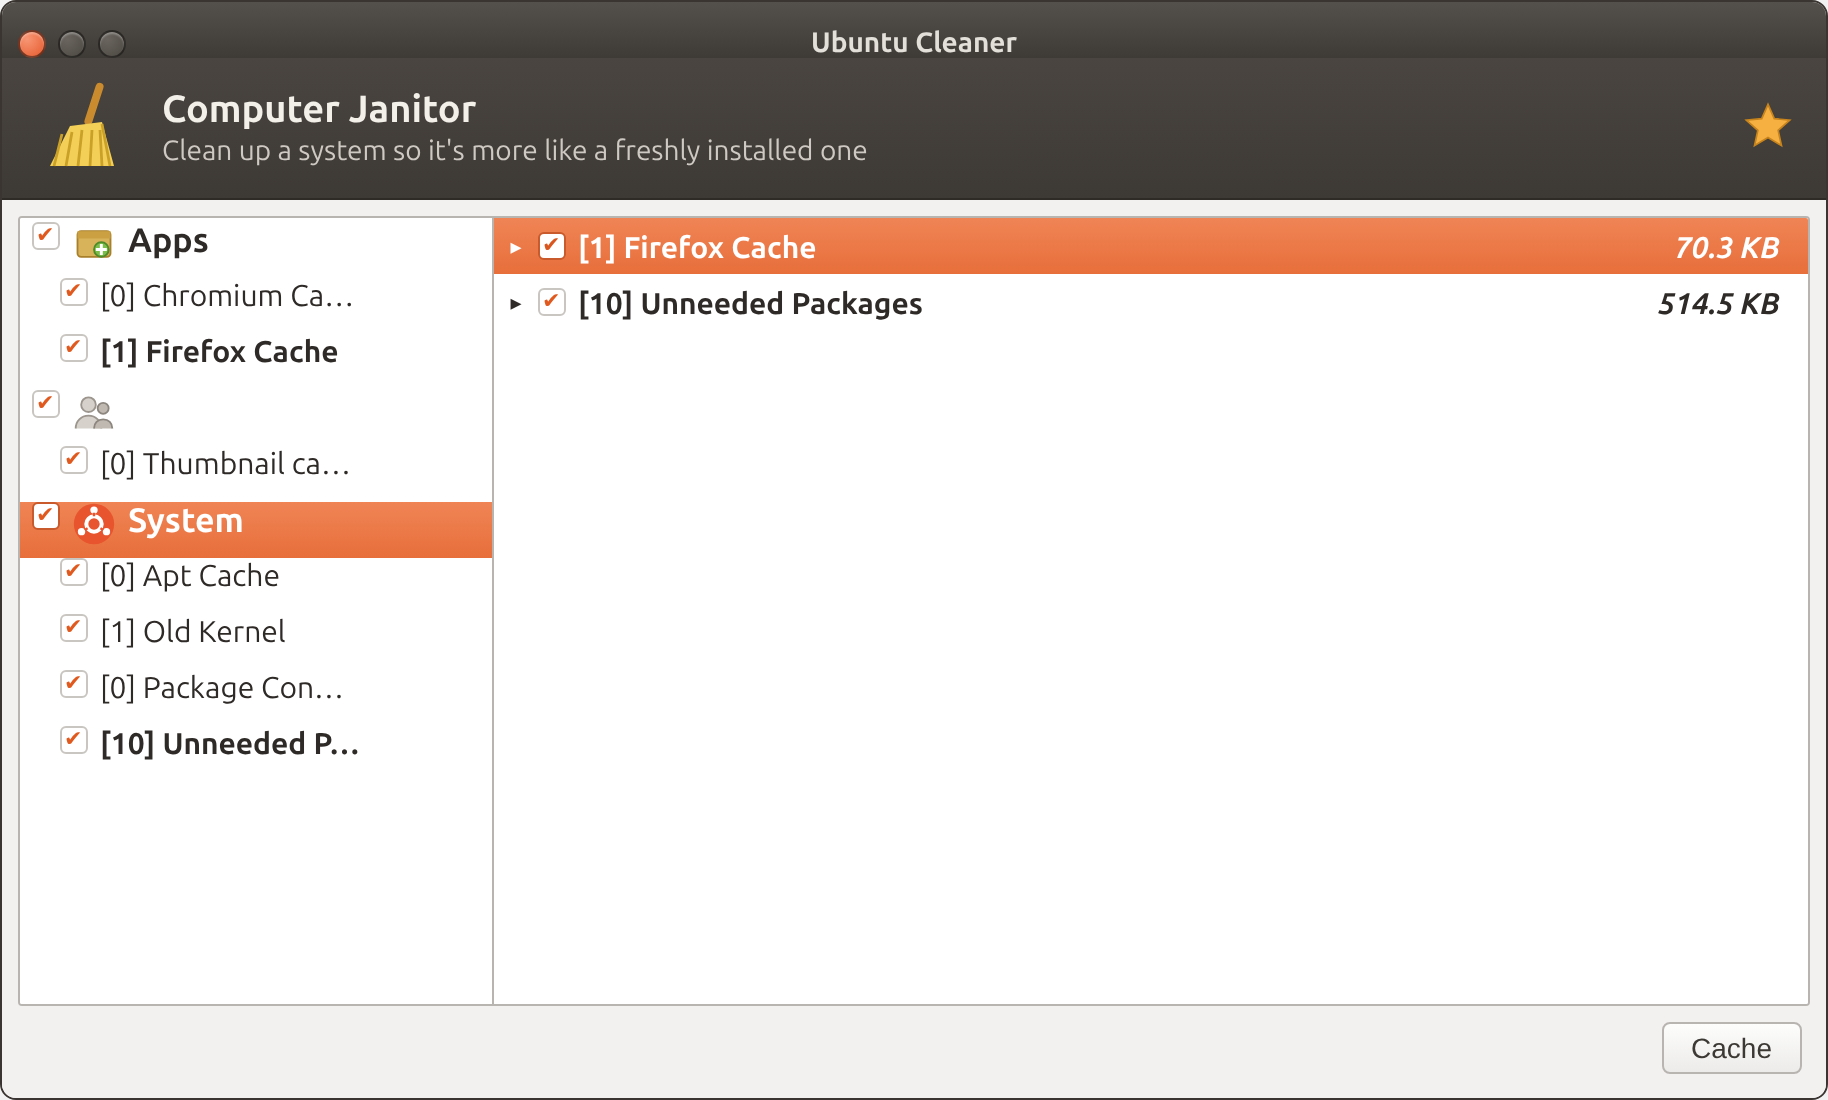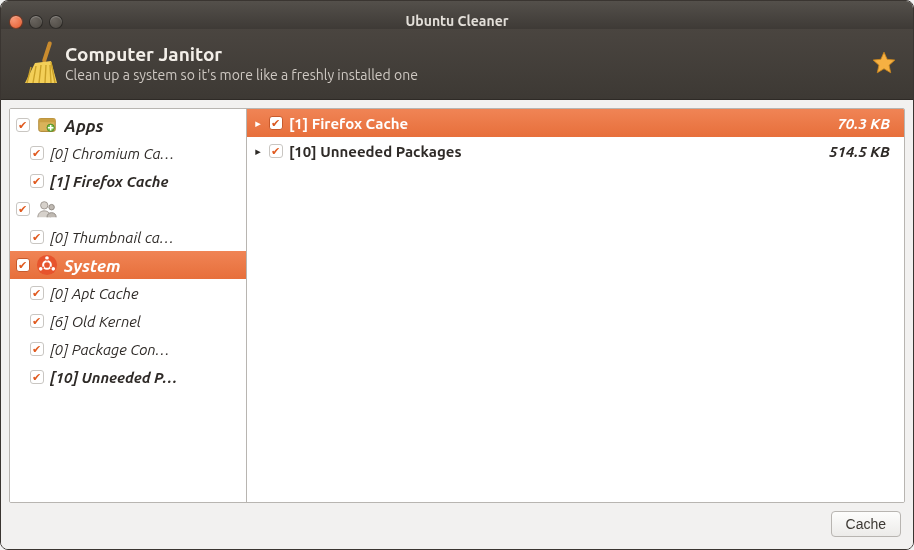--- a/index.html
+++ b/index.html
@@ -29,21 +29,21 @@
   .btn-min { background: radial-gradient(circle at 30% 30%, #6a655f, #4c4842); }
   .btn-max { background: radial-gradient(circle at 30% 30%, #6a655f, #4c4842); }
   .title-text {
     position: absolute; left: 0; right: 0; text-align: center;
     color: #e3dfd9; font-size: 14px; font-weight: 600;
     pointer-events: none;
   }
   .header {
     background: linear-gradient(to bottom, #4a4540, #3d3934);
     padding: 10px 16px 12px 16px;
-    display: flex; align-items: center; 
+    display: flex; align-items: center; gap: 16px;
     border-bottom: 1px solid #2e2a26;
   }
   .broom-icon { width: 48px; height: 48px; flex-shrink: 0; }
   .header-text { flex: 1; }
   .header-title { color: #f3efe9; font-size: 19px; font-weight: 700; }
   .header-sub { color: #cfc9c3; font-size: 14px; margin-top: 2px; }
   .star-icon { width: 26px; height: 26px; flex-shrink: 0; }
   .body {
     flex: 1; display: flex; flex-direction: column;
     padding: 8px;
@@ -57,29 +57,28 @@
     overflow: hidden;
   }
   .sidebar {
     width: 237px; flex-shrink: 0;
     border-right: 1px solid #b8b5b1;
     background: #fff;
     overflow: hidden;
     padding-top: 2px;
   }
   .cat-row, .item-row {
-    display: flex; align-items: center;
+    display: flex; align-items: flex-start;
     height: 28px;
     padding: 0 6px;
     gap: 6px;
     font-size: 15px;
     color: #2e2a27;
     white-space: nowrap;
     overflow: hidden;
-    font-style: italic;
   }
   .cat-row { font-weight: 700; font-size: 17px; }
   .item-row { padding-left: 20px; font-size: 15px; }
   .item-row.bold { font-weight: 700; }
   .selected {
     background: linear-gradient(to bottom, #f08455, #e76f3b);
     color: #fff;
   }
   .selected .chk { background: #fff; border-color: #c85a2c; }
   .selected .chk::after { color: #d9571f; }
@@ -209,21 +208,21 @@
                 <path d="M12 7.8V5.9M8.5 14.3l-1.6 1M15.5 14.3l1.6 1" stroke="#e7542d" stroke-width="1.3"></path>
               </svg></span>
             <span class="ellipsis">System</span>
           </div>
           <div class="item-row">
             <span class="chk checked"></span>
             <span class="ellipsis">[0] Apt Cache</span>
           </div>
           <div class="item-row">
             <span class="chk checked"></span>
-            <span class="ellipsis">[6] Old Kernel</span>
+            <span class="ellipsis">[1] Old Kernel</span>
           </div>
           <div class="item-row">
             <span class="chk checked"></span>
             <span class="ellipsis">[0] Package Con…</span>
           </div>
           <div class="item-row bold">
             <span class="chk checked"></span>
             <span class="ellipsis">[10] Unneeded P…</span>
           </div>
         </div>

